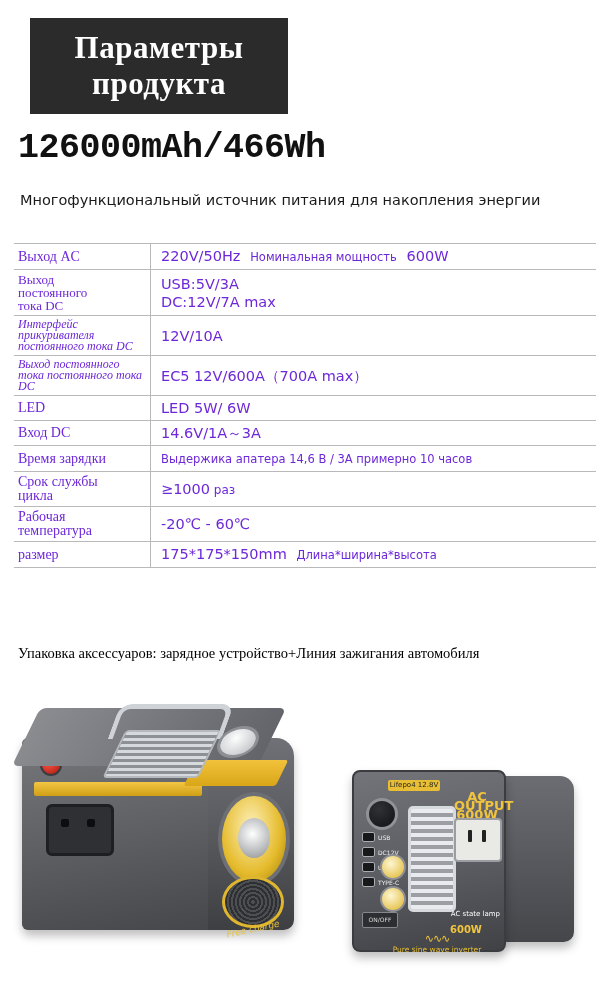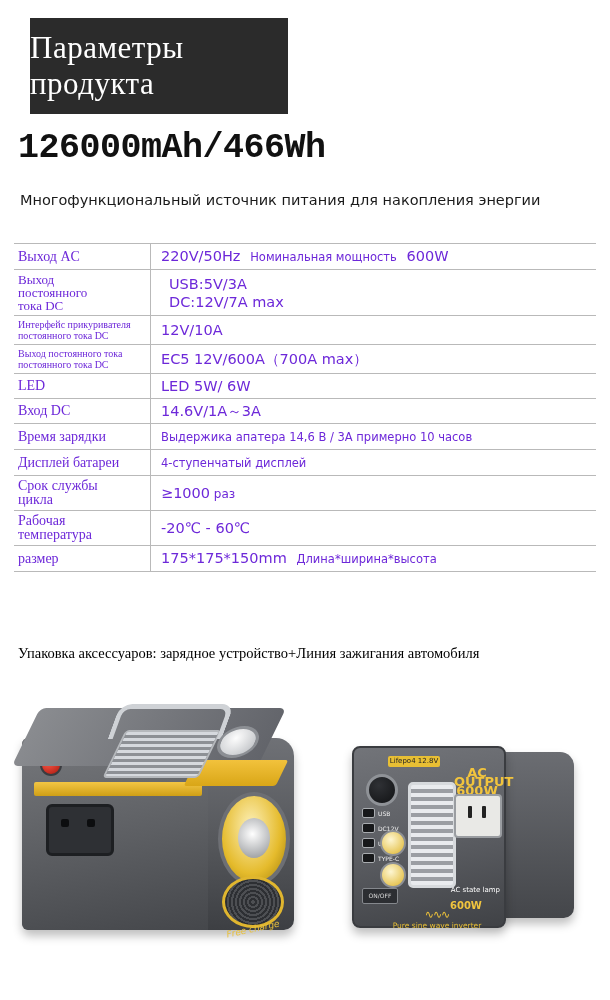--- a/index.html
+++ b/index.html
@@ -27,27 +27,29 @@
     top: 18px;
     width: 258px;
     height: 96px;
     background: #2b2b2b;
   }
   .banner-text {
     position: absolute;
     left: 0;
     top: 0;
     width: 258px;
+    text-align: center;
     color: #ffffff;
     font-family: "Liberation Serif", serif;
     font-size: 31px;
     line-height: 36px;
     padding-top: 12px;
     letter-spacing: 0.5px;
     box-sizing: border-box;
+    font-weight: bold;
   }
 
   
   .capacity {
     position: absolute;
     left: 18px;
     top: 128px;
     font-family: Liberation Mono, monospace;
     font-size: 35px;
     font-weight: bold;
@@ -81,22 +83,23 @@
     color: #6d28d9;
   }
   .spec-table tr td.label {
     width: 128px;
     border-right: 1px solid #b9b9b9;
     font-size: 14px;
     line-height: 16px;
     padding-left: 4px;
   }
   .spec-table tr td.label.small {
-    font-size: 10px;
+    font-size: 12px;
     line-height: 11px;
+    font-style: italic;
   }
   .spec-table tr td.value {
     font-size: 15px;
     line-height: 18px;
     padding-left: 10px;
   }
   .val-main {
     font-family: "DejaVu Sans", sans-serif;
     font-size: 14.5px;
   }
@@ -106,21 +109,21 @@
   }
   .val-ru {
     font-family: "DejaVu Sans", sans-serif;
     font-size: 11.5px;
   }
   .val-note {
     font-family: "DejaVu Sans", sans-serif;
     font-size: 11.5px;
     padding-left: 6px;
   }
-  .two-line div { white-space: nowrap; margin-left: 8px; }
+  .two-line div { white-space: nowrap; }
 
   .pack-note {
     position: absolute;
     left: 18px;
     top: 645px;
     font-family: "Liberation Serif", serif;
     font-size: 14.5px;
     color: #000000;
   }
 
@@ -265,21 +268,21 @@
     font-size: 9px;
     font-style: italic;
     color: #e8c03c;
     transform: rotate(-12deg);
   }
 
   
   .unit-right {
     position: absolute;
     left: 352px;
-    top: 68px;
+    top: 92px;
     width: 230px;
     height: 185px;
     padding-left: 16px;
   }
   .ur-side {
     position: absolute;
     left: 126px; top: 6px;
     width: 96px; height: 166px;
     background: linear-gradient(180deg,#6b6d72,#44464a);
     border-radius: 0 14px 10px 0;
@@ -492,26 +495,20 @@
         </td>
       </tr>
 
       <tr>
         <td class="label">Время зарядки</td>
         <td class="value">
           <span class="val-ru">Выдержика апатера 14,6 В / 3А  примерно 10 часов</span>
         </td>
       </tr>
 
-      <tr>
-        <td class="label">Дисплей батареи</td>
-        <td class="value">
-          <span class="val-ru">4-ступенчатый дисплей</span>
-        </td>
-      </tr>
 
       <tr>
         <td class="label" style="line-height:14px">Срок службы<br>цикла</td>
         <td class="value">
           <span class="val-main">≥1000</span>
           <span class="val-sm">раз</span>
         </td>
       </tr>
 
       <tr>

